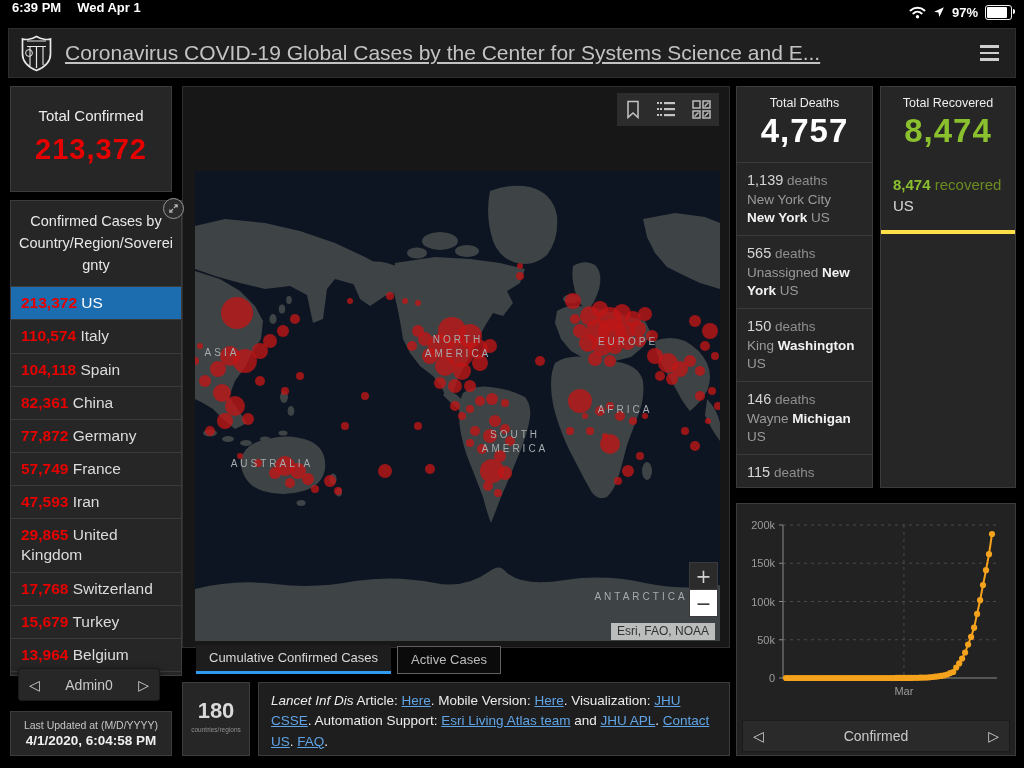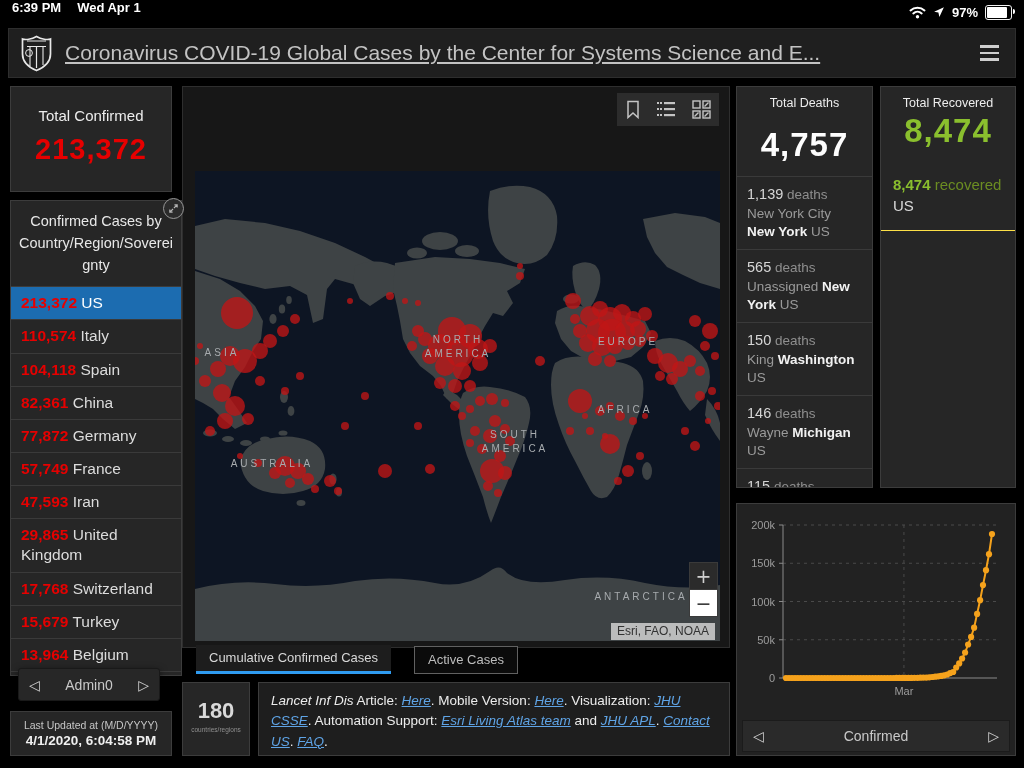--- a/index.html
+++ b/index.html
@@ -58,48 +58,48 @@
   .map-icons{position:absolute;left:434px;top:6px;width:102px;height:33px;background:#2c2c2c;
              display:flex;align-items:center;justify-content:space-around;}
   .mi{cursor:pointer;display:flex;}
   .zoomctl{position:absolute;left:506px;top:475px;width:27px;border:1px solid #3a3a3a;}
   .zbtn{width:100%;height:26px;display:flex;align-items:center;justify-content:center;
         font-size:19px;cursor:pointer;font-family:"DejaVu Sans",sans-serif;}
   .zin{background:#2b2b2b;color:#d0d0d0;border-bottom:1px solid #3a3a3a;}
   .zout{background:#fff;color:#333;}
   .attr{position:absolute;left:428px;top:536px;background:rgba(205,205,205,.88);color:#323232;
         font-size:12px;padding:1px 6px 2px;}
-  .tabs{position:absolute;left:13px;top:558px;display:flex;align-items:flex-end;gap:23px;}
+  .tabs{position:absolute;left:13px;top:558px;display:flex;align-items:flex-end;gap:6px;}
   .tab{font-size:13px;padding:5px 13px 6px;color:#c9c9c9;cursor:pointer;}
   .tab.active{background:#1d1d1d;border-bottom:3px solid #2f9bf0;color:#d8d8d8;}
   .tab.inactive{background:#0b0b0b;border:1px solid #616161;color:#bdbdbd;margin-top:1px;}
   
   .count-panel{left:182px;top:682px;width:68px;height:74px;text-align:center;padding-top:15px;}
   .count-val{font-size:22px;font-weight:bold;color:#d9d9d9;}
   .count-label{font-size:6.5px;color:#8f8f8f;margin-top:2px;}
   .info-panel{left:258px;top:682px;width:472px;height:74px;background:#1e1e1e;
               padding:8px 12px;overflow:hidden;}
   .info-text{font-size:13.5px;line-height:1.5;color:#ececec;}
   .info-text .it{font-style:italic;}
-  .link{color:#5fa4e6;text-decoration:underline;cursor:pointer;font-style:italic;}
+  .link{color:#5fa4e6;text-decoration:underline;cursor:pointer;}
   
   .deaths{left:736px;top:86px;width:137px;height:402px;overflow:hidden;}
   .side-head{text-align:center;padding:9px 4px 2px;}
   .side-label{font-size:12.5px;color:#ededed;}
-  .d-val{font-size:33px;font-weight:bold;color:#fdfdfd;letter-spacing:1px;margin-top:16px;}
+  .d-val{font-size:33px;font-weight:bold;color:#fdfdfd;letter-spacing:1px;margin-top:2px;}
   .d-list{margin-top:10px;}
   .d-item{border-top:1px solid #3a3a3a;padding:8px 10px;font-size:13.5px;line-height:1.35;}
   .d-item .num{color:#d6d6d6;font-size:14.5px;}
   .d-item .u{color:#8f8f8f;}
   .d-item .place{color:#9a9a9a;}
   .d-item .region{color:#f2f2f2;font-weight:bold;}
   .d-item .ctry{color:#9a9a9a;}
   .recov{left:880px;top:86px;width:136px;height:402px;}
   .r-val{font-size:33px;font-weight:bold;color:#8abf2e;letter-spacing:1px;margin-top:2px;}
-  .r-item{border-bottom:1px solid #fde047;padding:12px 12px 14px;font-size:15px;line-height:1.4;
+  .r-item{border-bottom:4px solid #fde047;padding:12px 12px 14px;font-size:15px;line-height:1.4;
           margin-top:10px;}
   .r-item .num{color:#8abf2e;font-weight:bold;}
   .r-item .u{color:#6b8c22;}
   .r-item .ctry{color:#d9d9d9;}
   
   .chart-panel{left:736px;top:503px;width:280px;height:253px;background:#222;}
   .chart-svg{position:absolute;left:0;top:5px;}
   .chart-pager{position:absolute;left:5px;right:5px;bottom:3px;height:30px;background:#2a2a2a;
                border:1px solid #1b1b1b;display:flex;align-items:center;justify-content:space-between;
                padding:0 10px;color:#c9c9c9;font-size:14px;}

